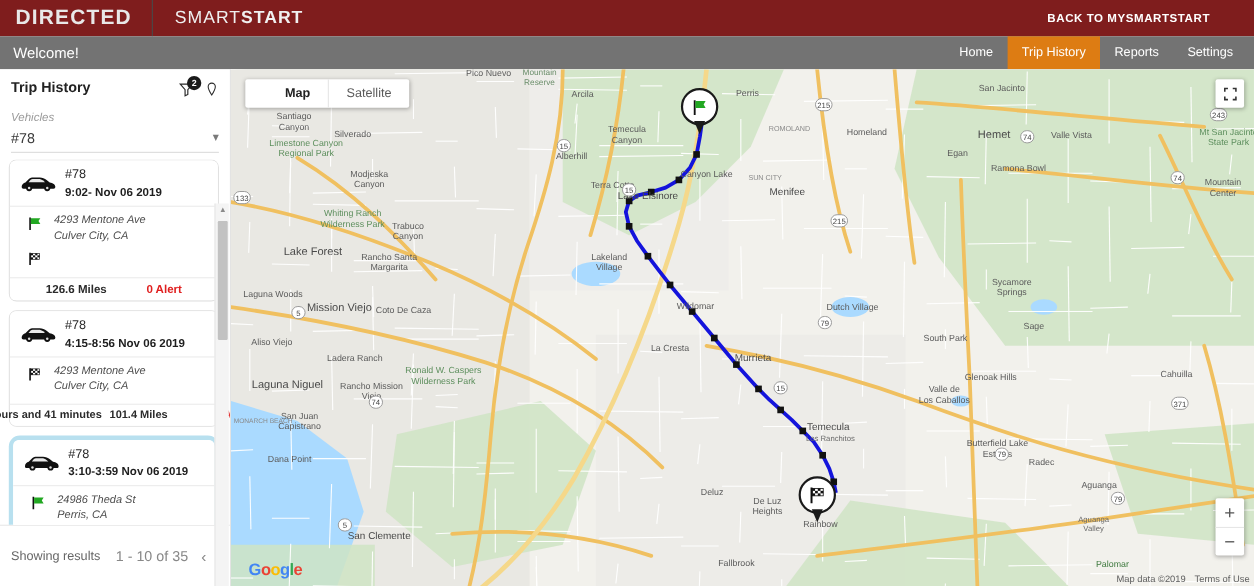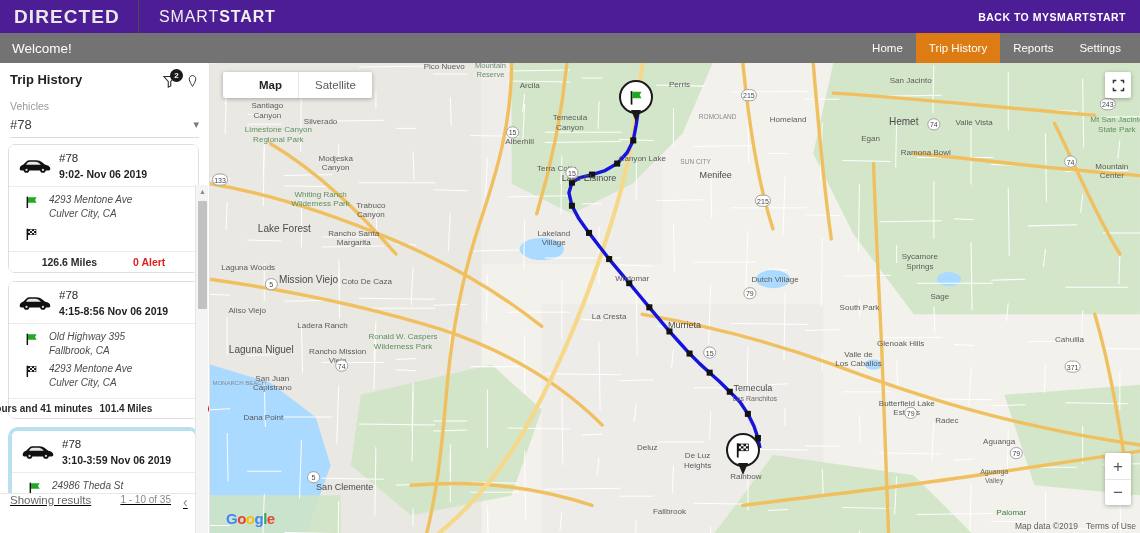--- a/index.html
+++ b/index.html
@@ -5,36 +5,36 @@
   * { box-sizing: border-box; margin: 0; padding: 0; }
   html, body {
     width: 1140px; height: 533px;
     font-family: "Liberation Sans", sans-serif;
     background: #1c1c1c; overflow: hidden;
   }
   .app { position: relative; width: 1140px; height: 533px; background: #fff; }
 
   
   .topbar {
-    height: 33px; background: #4c1d95; display: flex; align-items: center;
+    height: 33px; background: #7f1d1d; display: flex; align-items: center;
     position: relative;
   }
   .brand-directed {
     color: #e8e8e8; font-size: 19px; letter-spacing: 1.1px; font-weight: 700;
     padding: 0 18px 0 14px; line-height: 33px;
   }
   .brand-divider { width: 1px; height: 33px; background: #4a4a4a; }
   .brand-smart {
     color: #f0f0f0; font-size: 16px; letter-spacing: .9px; padding-left: 20px;
   }
   .brand-smart .b { font-weight: 700; }
   .topbar-right { margin-left: auto; display: flex; align-items: center; padding-right: 14px; }
   .back-link {
     color: #fff; font-size: 10.5px; font-weight: 700; letter-spacing: .5px;
-    cursor: pointer; white-space: nowrap;
+    margin-right: 26px; cursor: pointer; white-space: nowrap;
   }
   .logout-btn {
     background: #f4911e; color: #3a2a0c; font-size: 10.5px; font-weight: 700;
     letter-spacing: 1.2px; padding: 7px 22px; cursor: pointer; border: none;
     font-family: "Liberation Sans", sans-serif;
   }
 
   
   .welcomebar {
     height: 30px; background: #737373; display: flex; align-items: center;
@@ -59,21 +59,21 @@
   .sb-head { padding: 9px 10px 0 10px; display: flex; align-items: flex-start; }
   .sb-title { font-size: 13px; font-weight: 700; color: #222; }
   .sb-icons { margin-left: auto; display: flex; align-items: center; gap: 9px; padding-top: 1px; }
   .icon-btn { position: relative; cursor: pointer; display:block; }
   .badge {
     position: absolute; top: -5px; right: -6px; width: 13px; height: 13px;
     background: #1a1a1a; color: #fff; border-radius: 50%; font-size: 8px;
     display: flex; align-items: center; justify-content: center; font-weight: 700;
   }
   .sb-veh { padding: 7px 10px 0 10px; }
-  .veh-label { font-size: 10.5px; color: #9a9a9a; }
+  .veh-label { font-size: 10.5px; color: #9a9a9a; font-style: italic; }
   .veh-select {
     display: flex; align-items: center; border-bottom: 1px solid #dcdcdc;
     padding: 2px 0 5px 0; margin-top: 3px; cursor: pointer;
   }
   .veh-value { font-size: 13px; color: #3a3a3a; }
   .veh-caret { margin-left: auto; color: #7a7a7a; font-size: 11px; line-height: 1; }
 
   
   .trip-list {
     flex: 1; position: relative; overflow: hidden; margin-top: 6px;
@@ -114,25 +114,25 @@
     font-size: 7px; display: flex; align-items: center; justify-content: center;
     cursor: pointer;
   }
   .sb-scroll .arrow.up { top: 0; }
   .sb-thumb {
     position: absolute; left: 2px; top: 16px; width: 9px; height: 108px;
     background: #c2c2c2; border-radius: 1px; cursor: pointer;
   }
 
   .sb-foot {
-    height: 40px; border-top: 1px solid #e8e8e8; display: flex; align-items: flex-start;
-    padding: 0 8px 0 10px; background: #fff; text-decoration: underline;
+    height: 56px; border-top: 1px solid #e8e8e8; display: flex; align-items: center;
+    padding: 0 8px 0 10px; background: #fff;
   }
   .sb-foot-label { font-size: 11.5px; color: #666; }
-  .sb-foot-count { font-size: 10px; color: #888; margin-left: auto; }
+  .sb-foot-count { font-size: 13px; color: #888; margin-left: auto; }
   .pager { display: flex; align-items: center; gap: 8px; margin-left: 12px; }
   .pager span { font-size: 14px; color: #888; cursor: pointer; line-height: 1; }
   .pager span.next { color: #444; font-size: 16px; }
 
   
   .map {
     flex: 1; position: relative; overflow: hidden;
     background: #e8e6e1;
   }
   .map-canvas { position: absolute; inset: 0; }
@@ -304,32 +304,20 @@
                     <circle cx="44" cy="20" r="5" fill="#111"></circle>
                     <circle cx="44" cy="20" r="2" fill="#ddd"></circle>
                   </svg>
                 </div>
                 <div class="card-top-txt">
                   <div class="card-id">#78</div>
                   <div class="card-time">4:15-8:56 Nov 06 2019</div>
                 </div>
               </div>
               <div class="card-mid">
-                <div class="leg">
-                  <div class="leg-ico">
-                    <svg width="16" height="16" viewBox="0 0 24 24">
-                      <path d="M5 4v17" stroke="#111" stroke-width="2.2" fill="none"></path>
-                      <path d="M6 5h13l-2.5 4L19 13H6z" fill="#22a822"></path>
-                    </svg>
-                  </div>
-                  <div class="leg-txt">
-                    <div>Old Highway 395</div>
-                    <div>Fallbrook, CA</div>
-                  </div>
-                </div>
                 <div class="leg">
                   <div class="leg-ico">
                     <svg width="16" height="16" viewBox="0 0 24 24">
                       <path d="M5 4v17" stroke="#111" stroke-width="2.2" fill="none"></path>
                       <rect x="6" y="5" width="3" height="2.7" fill="#111"></rect>
                       <rect x="12" y="5" width="3" height="2.7" fill="#111"></rect>
                       <rect x="9" y="7.7" width="3" height="2.7" fill="#111"></rect>
                       <rect x="15" y="7.7" width="3" height="2.7" fill="#111"></rect>
                       <rect x="6" y="10.4" width="3" height="2.7" fill="#111"></rect>
                       <rect x="12" y="10.4" width="3" height="2.7" fill="#111"></rect>

